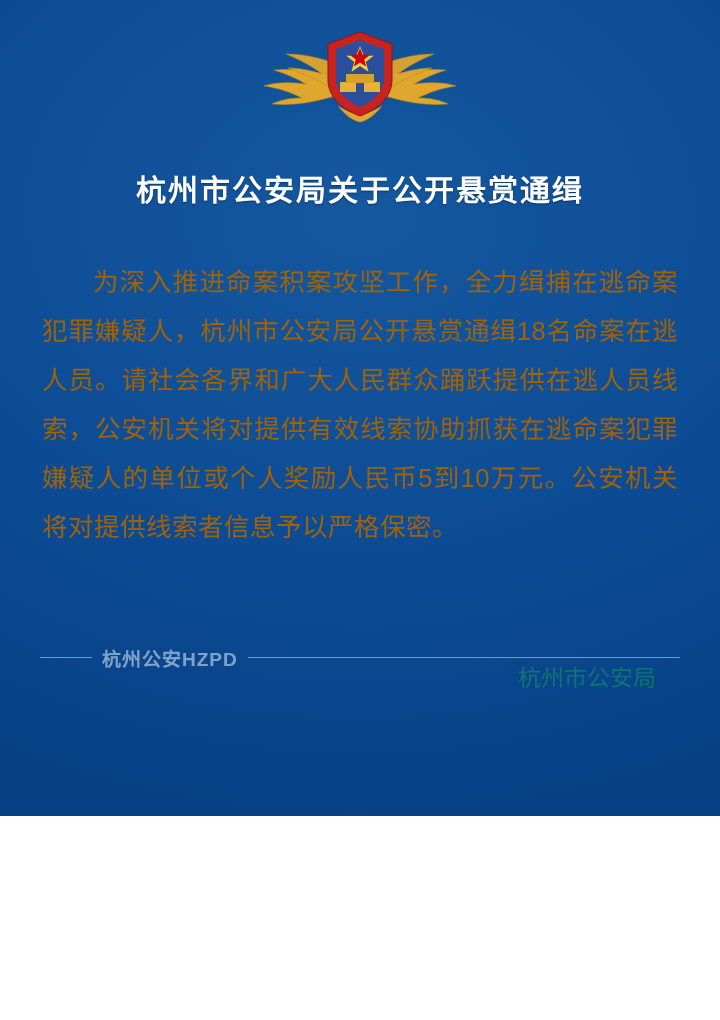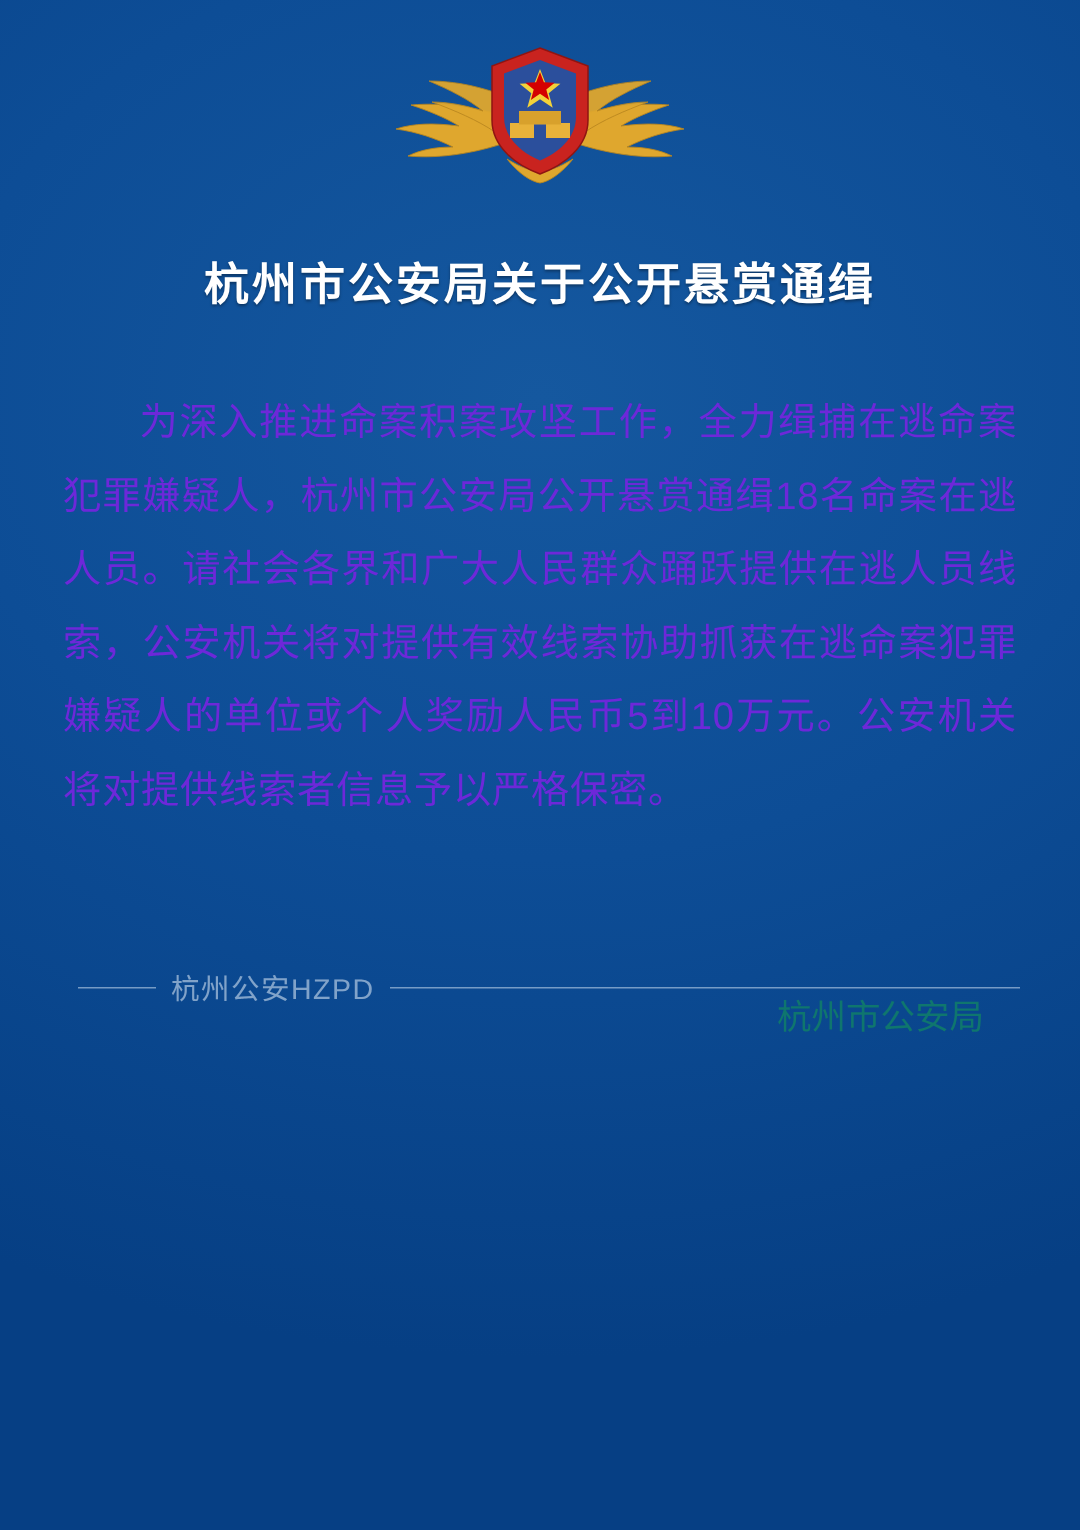--- a/index.html
+++ b/index.html
@@ -3,21 +3,21 @@
 <meta charset="utf-8">
 <style>
   html, body {
     margin: 0;
     padding: 0;
     background: #ffffff;
   }
   #poster {
     position: relative;
     width: 720px;
-    height: 1020px;
+    height: 816px;
     overflow: hidden;
     background:
       radial-gradient(ellipse 900px 700px at 50% 30%, #1157a8 0%, #0c4d9b 45%, #084храм 100%),
       #0a4b96;
     font-family: "Liberation Sans", "DejaVu Sans", sans-serif;
     color: #ffffff;
   }
   
   #poster::before {
     content: "";
@@ -61,21 +61,21 @@
   
   .body-block {
     margin: 44px 42px 0 42px;
   }
   .body-text {
     font-size: 25.5px;
     line-height: 49px;
     text-align: justify;
     text-justify: inter-ideograph;
     text-indent: 2em;
-    color: #6d28d9;
+    color: #a16207;
     letter-spacing: 0.5px;
   }
 
   
   .sign-block {
     margin-top: 104px;
     padding-right: 64px;
     text-align: right;
     line-height: 44px;
     font-size: 23px;
@@ -83,23 +83,24 @@
   }
 
   
   .footer {
     position: absolute;
     left: 0;
     bottom: 56px;
     width: 100%;
     display: flex;
     align-items: center;
-    padding-left: 52px;
+    padding-left: 40px;
     box-sizing: border-box;
     opacity: 0.55;
+    font-weight: bold;
   }
   .footer .rule {
     height: 1px;
     background: #cfe0f2;
     flex: 0 0 52px;
     margin-right: 10px;
   }
   .footer .rule-right {
     flex: 1 1 auto;
     margin-right: 40px;

